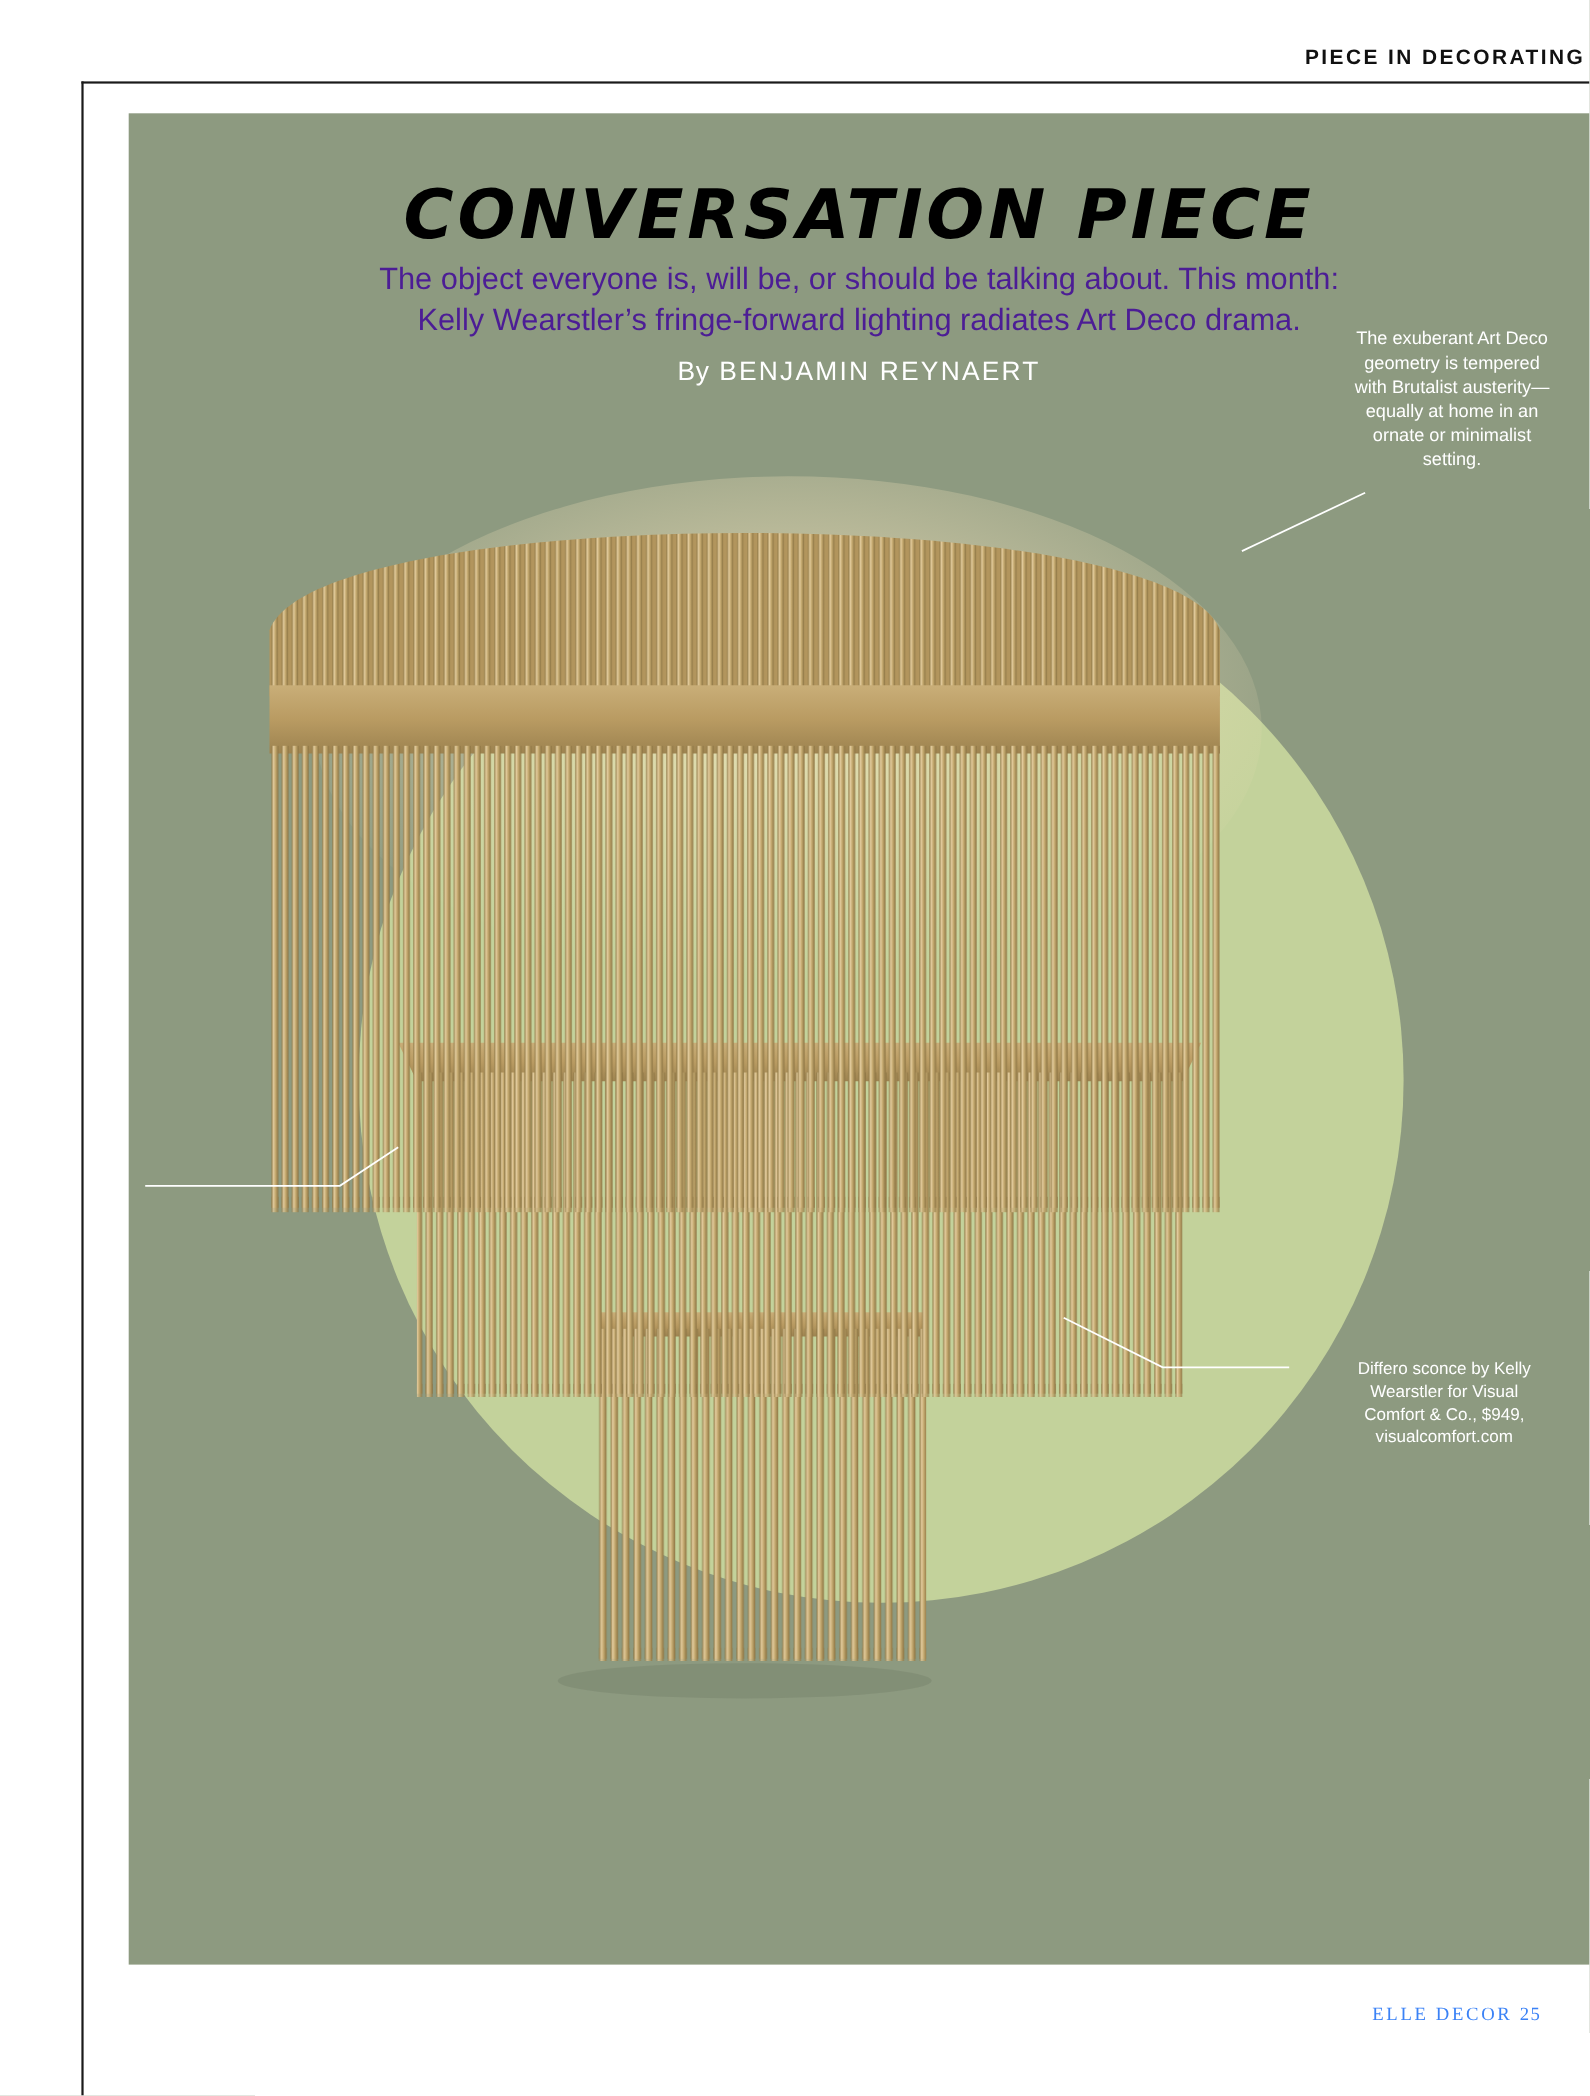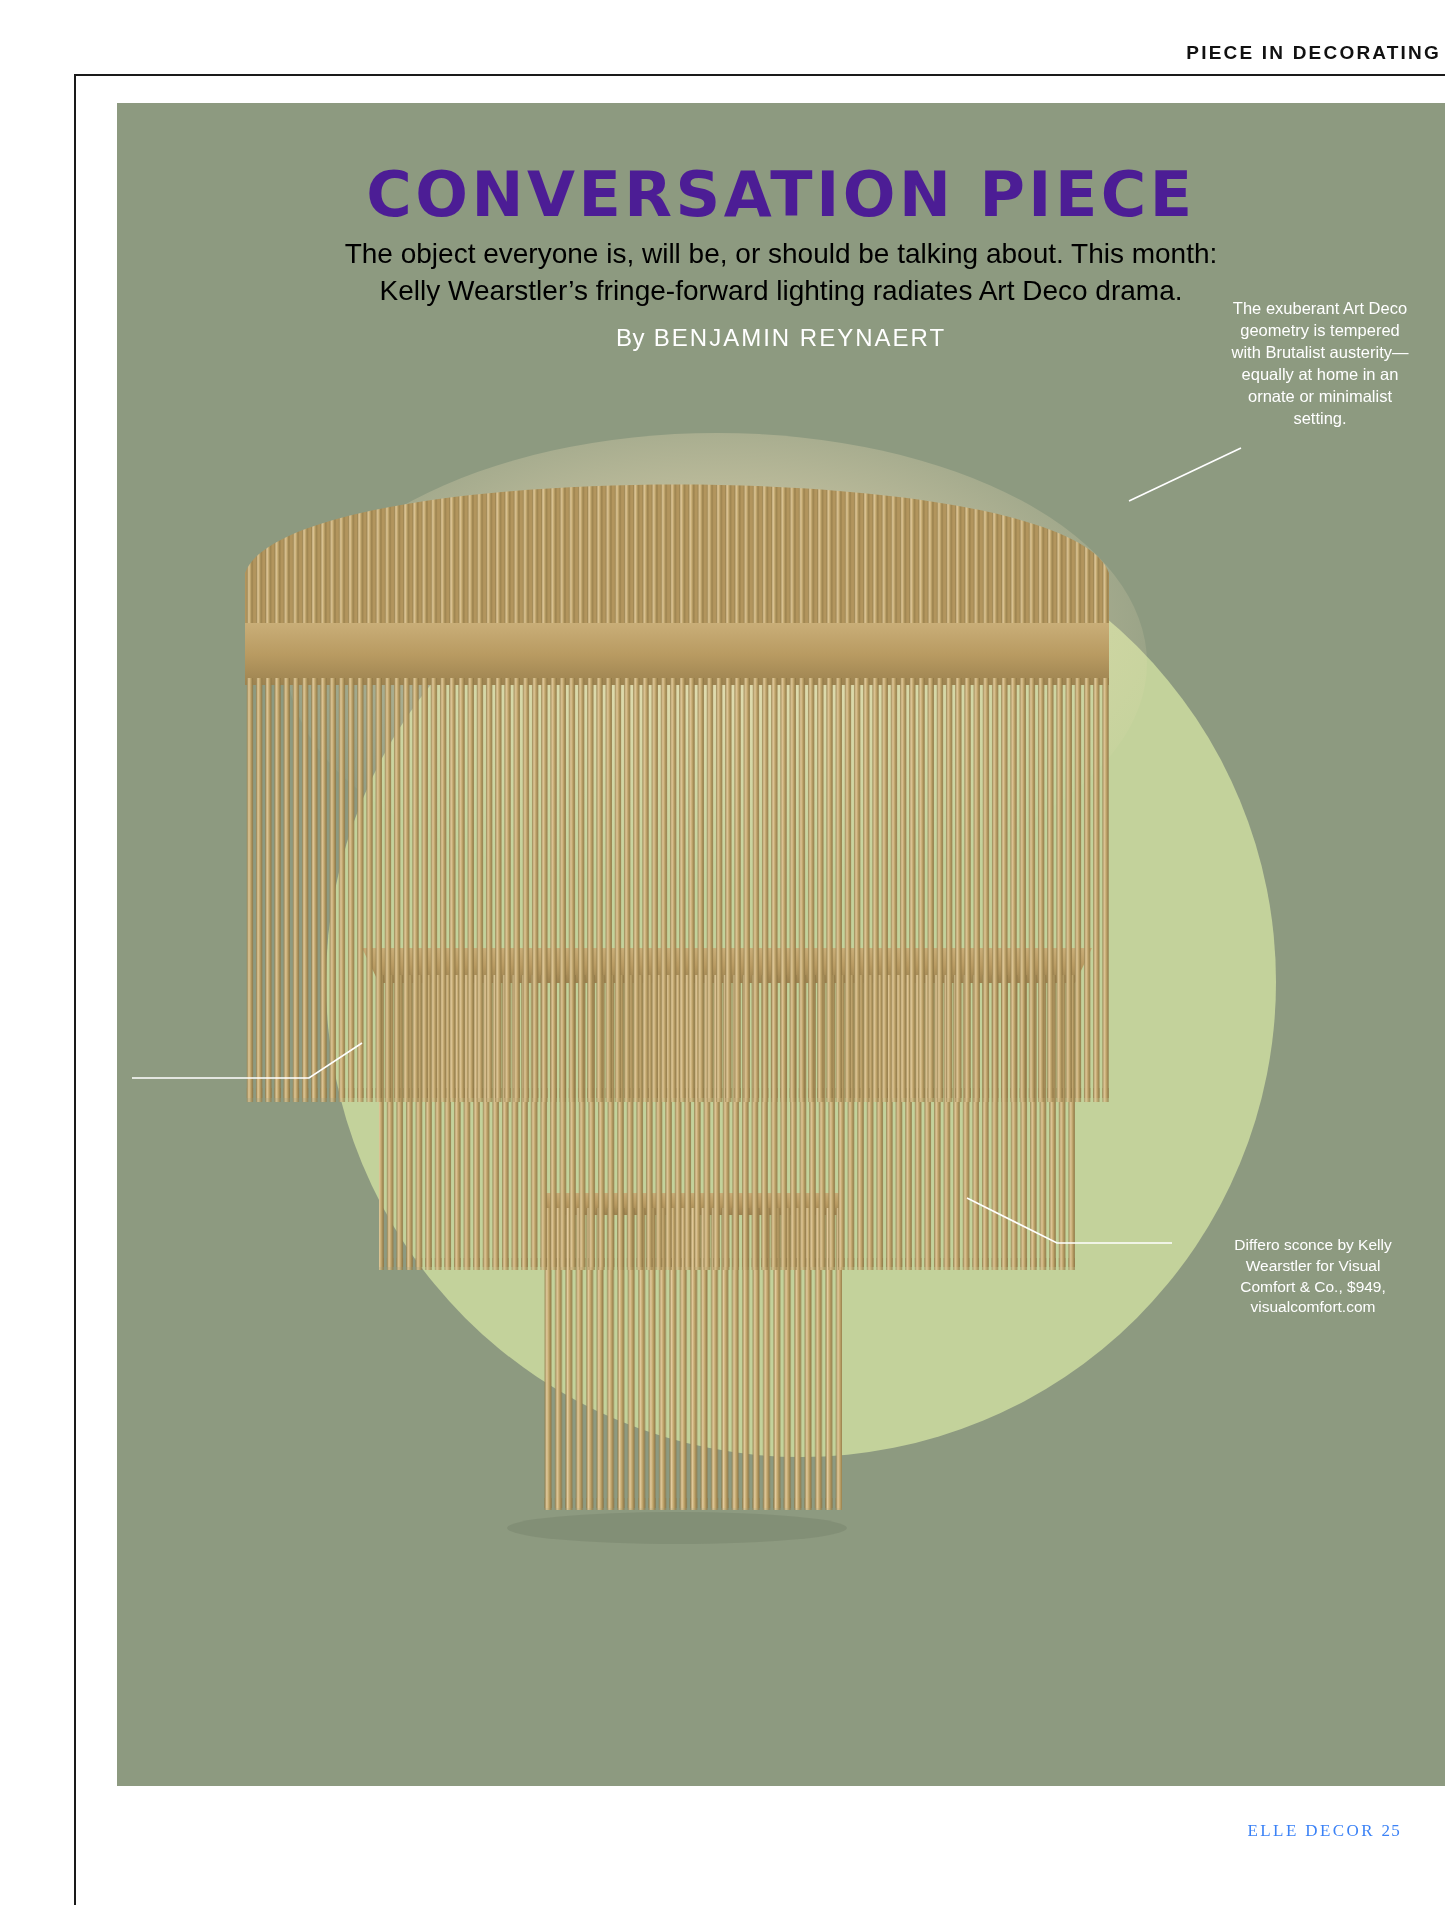--- a/index.html
+++ b/index.html
@@ -80,29 +80,30 @@
     color: #ffffff;
     z-index: 5;
   }
   .headline {
     font-size: 62px;
     font-weight: 800;
     letter-spacing: 3.5px;
     line-height: 1.02;
     margin: 0 0 10px 0;
     font-family: "DejaVu Sans", sans-serif;
-    color: #4c1d95;
+    color: #000000;
+    font-style: italic;
   }
   .dek {
     font-size: 28px;
     line-height: 1.32;
     font-weight: 300;
     margin: 0 auto;
     width: 920px;
-    color: #000000;
+    color: #4c1d95;
     font-family: "Liberation Sans", sans-serif;
   }
   .byline {
     margin-top: 14px;
     font-size: 24px;
     letter-spacing: 2.0px;
     color: #ffffff;
     font-family: "Liberation Sans", sans-serif;
   }
   .byline .by-word {

